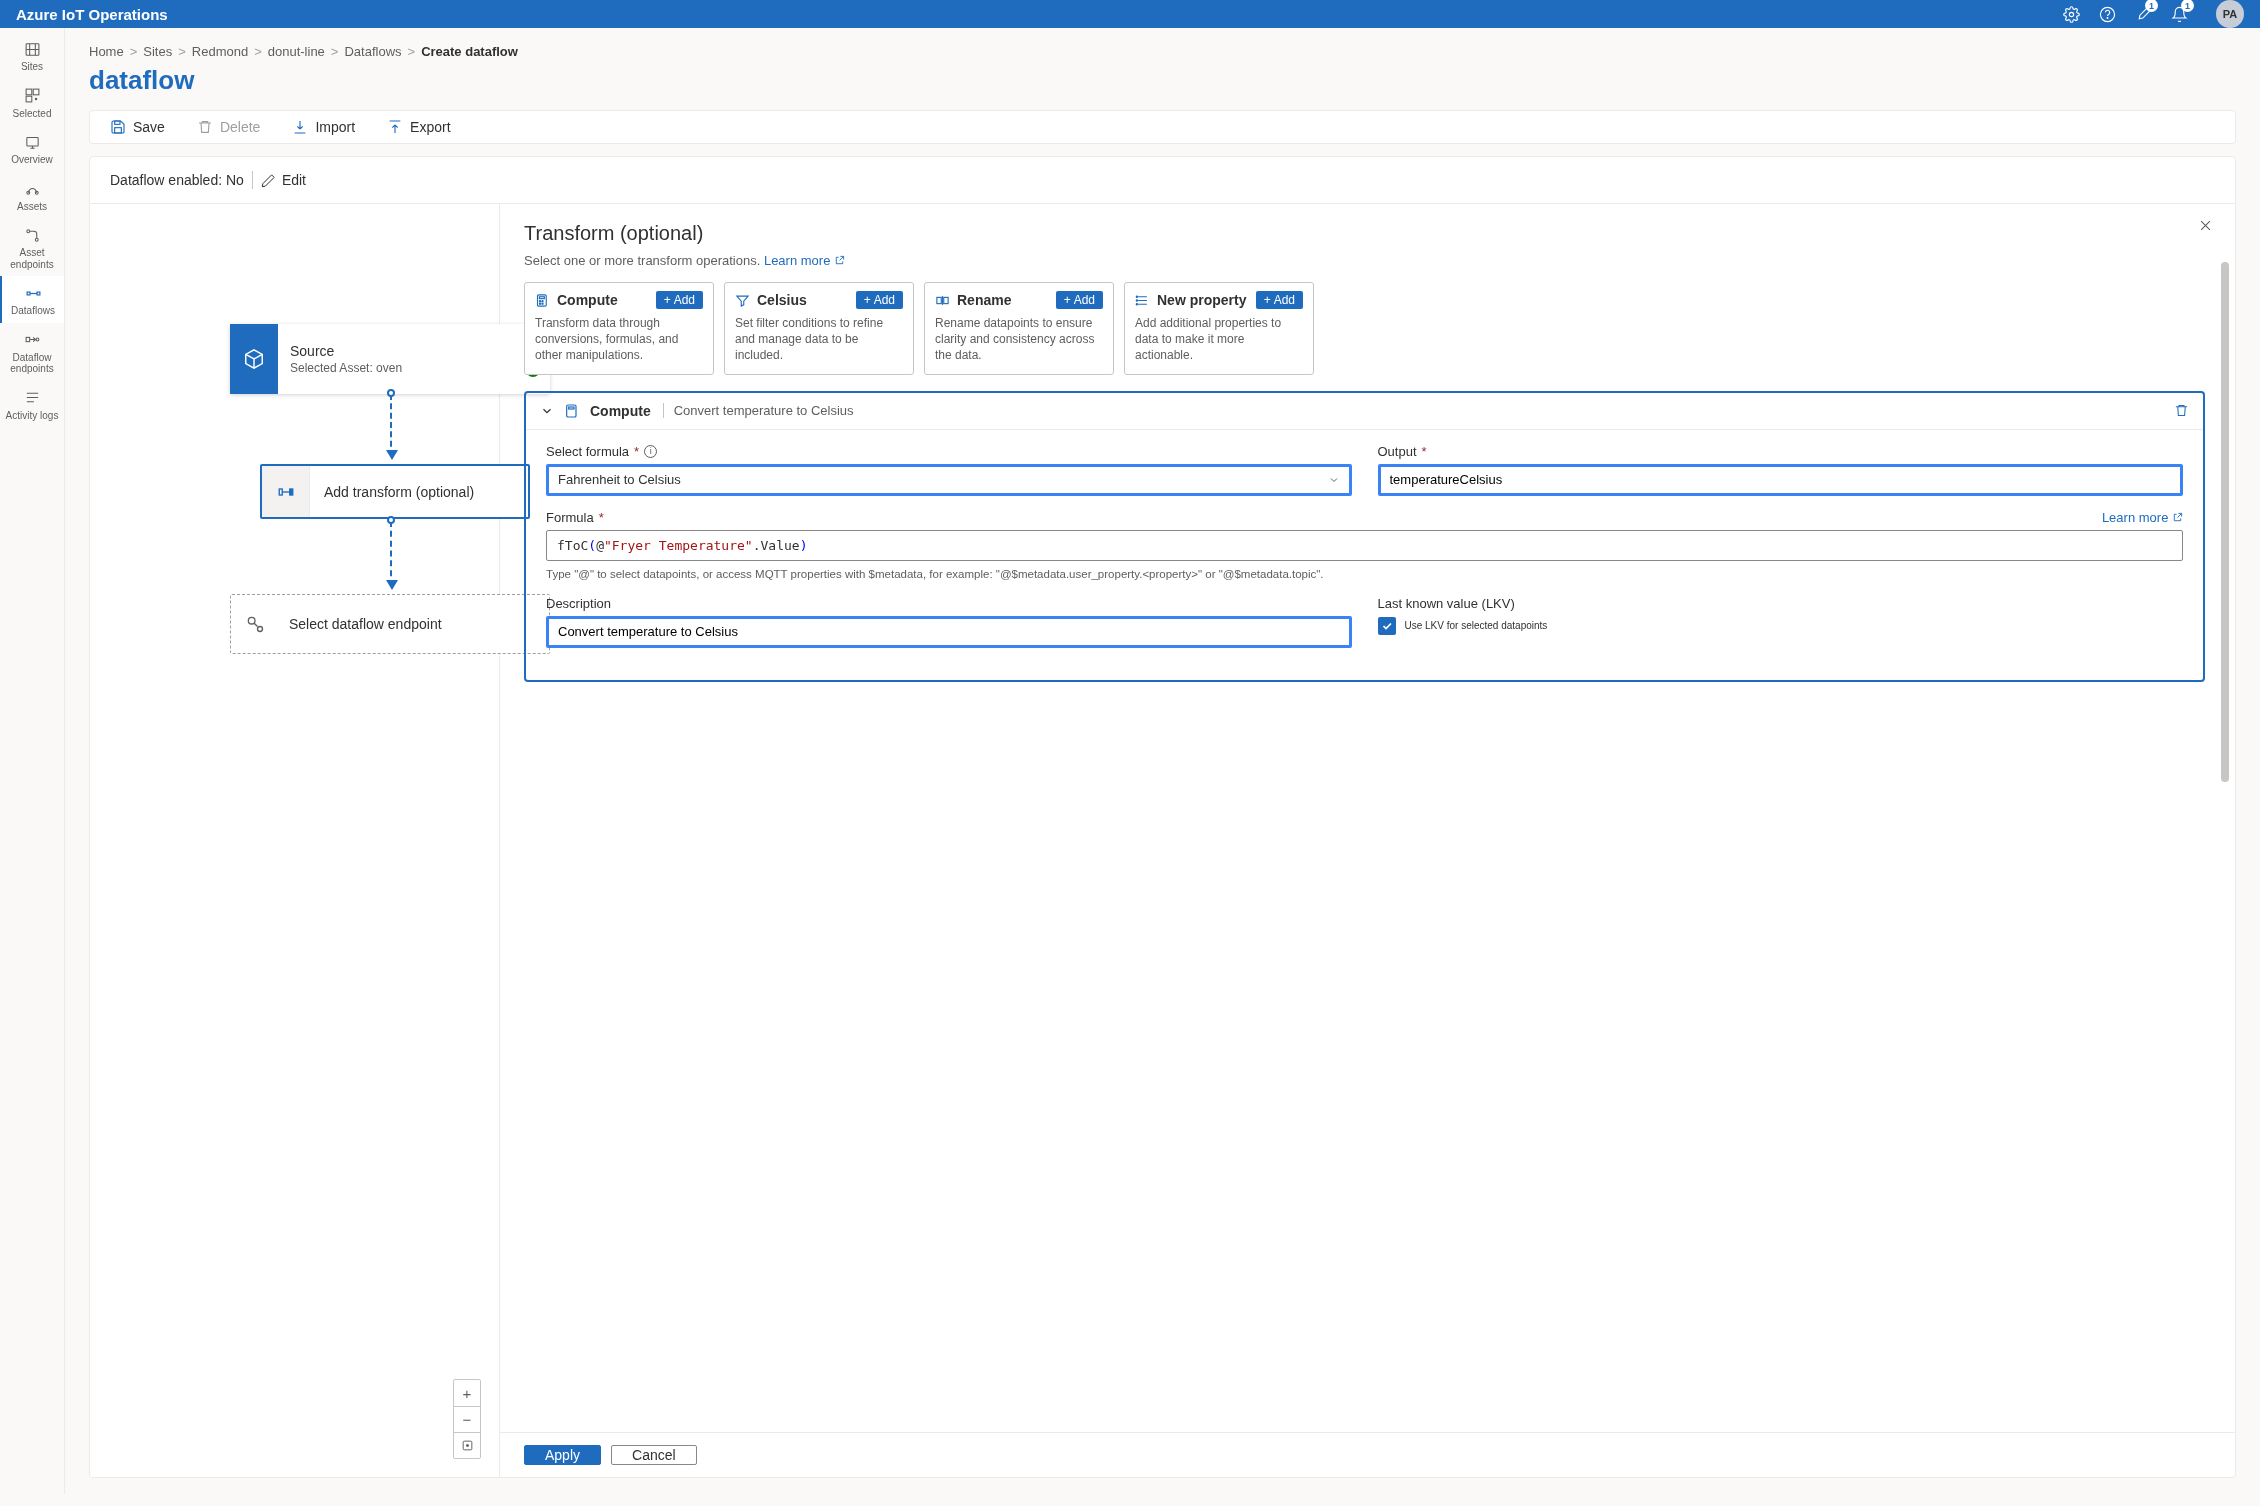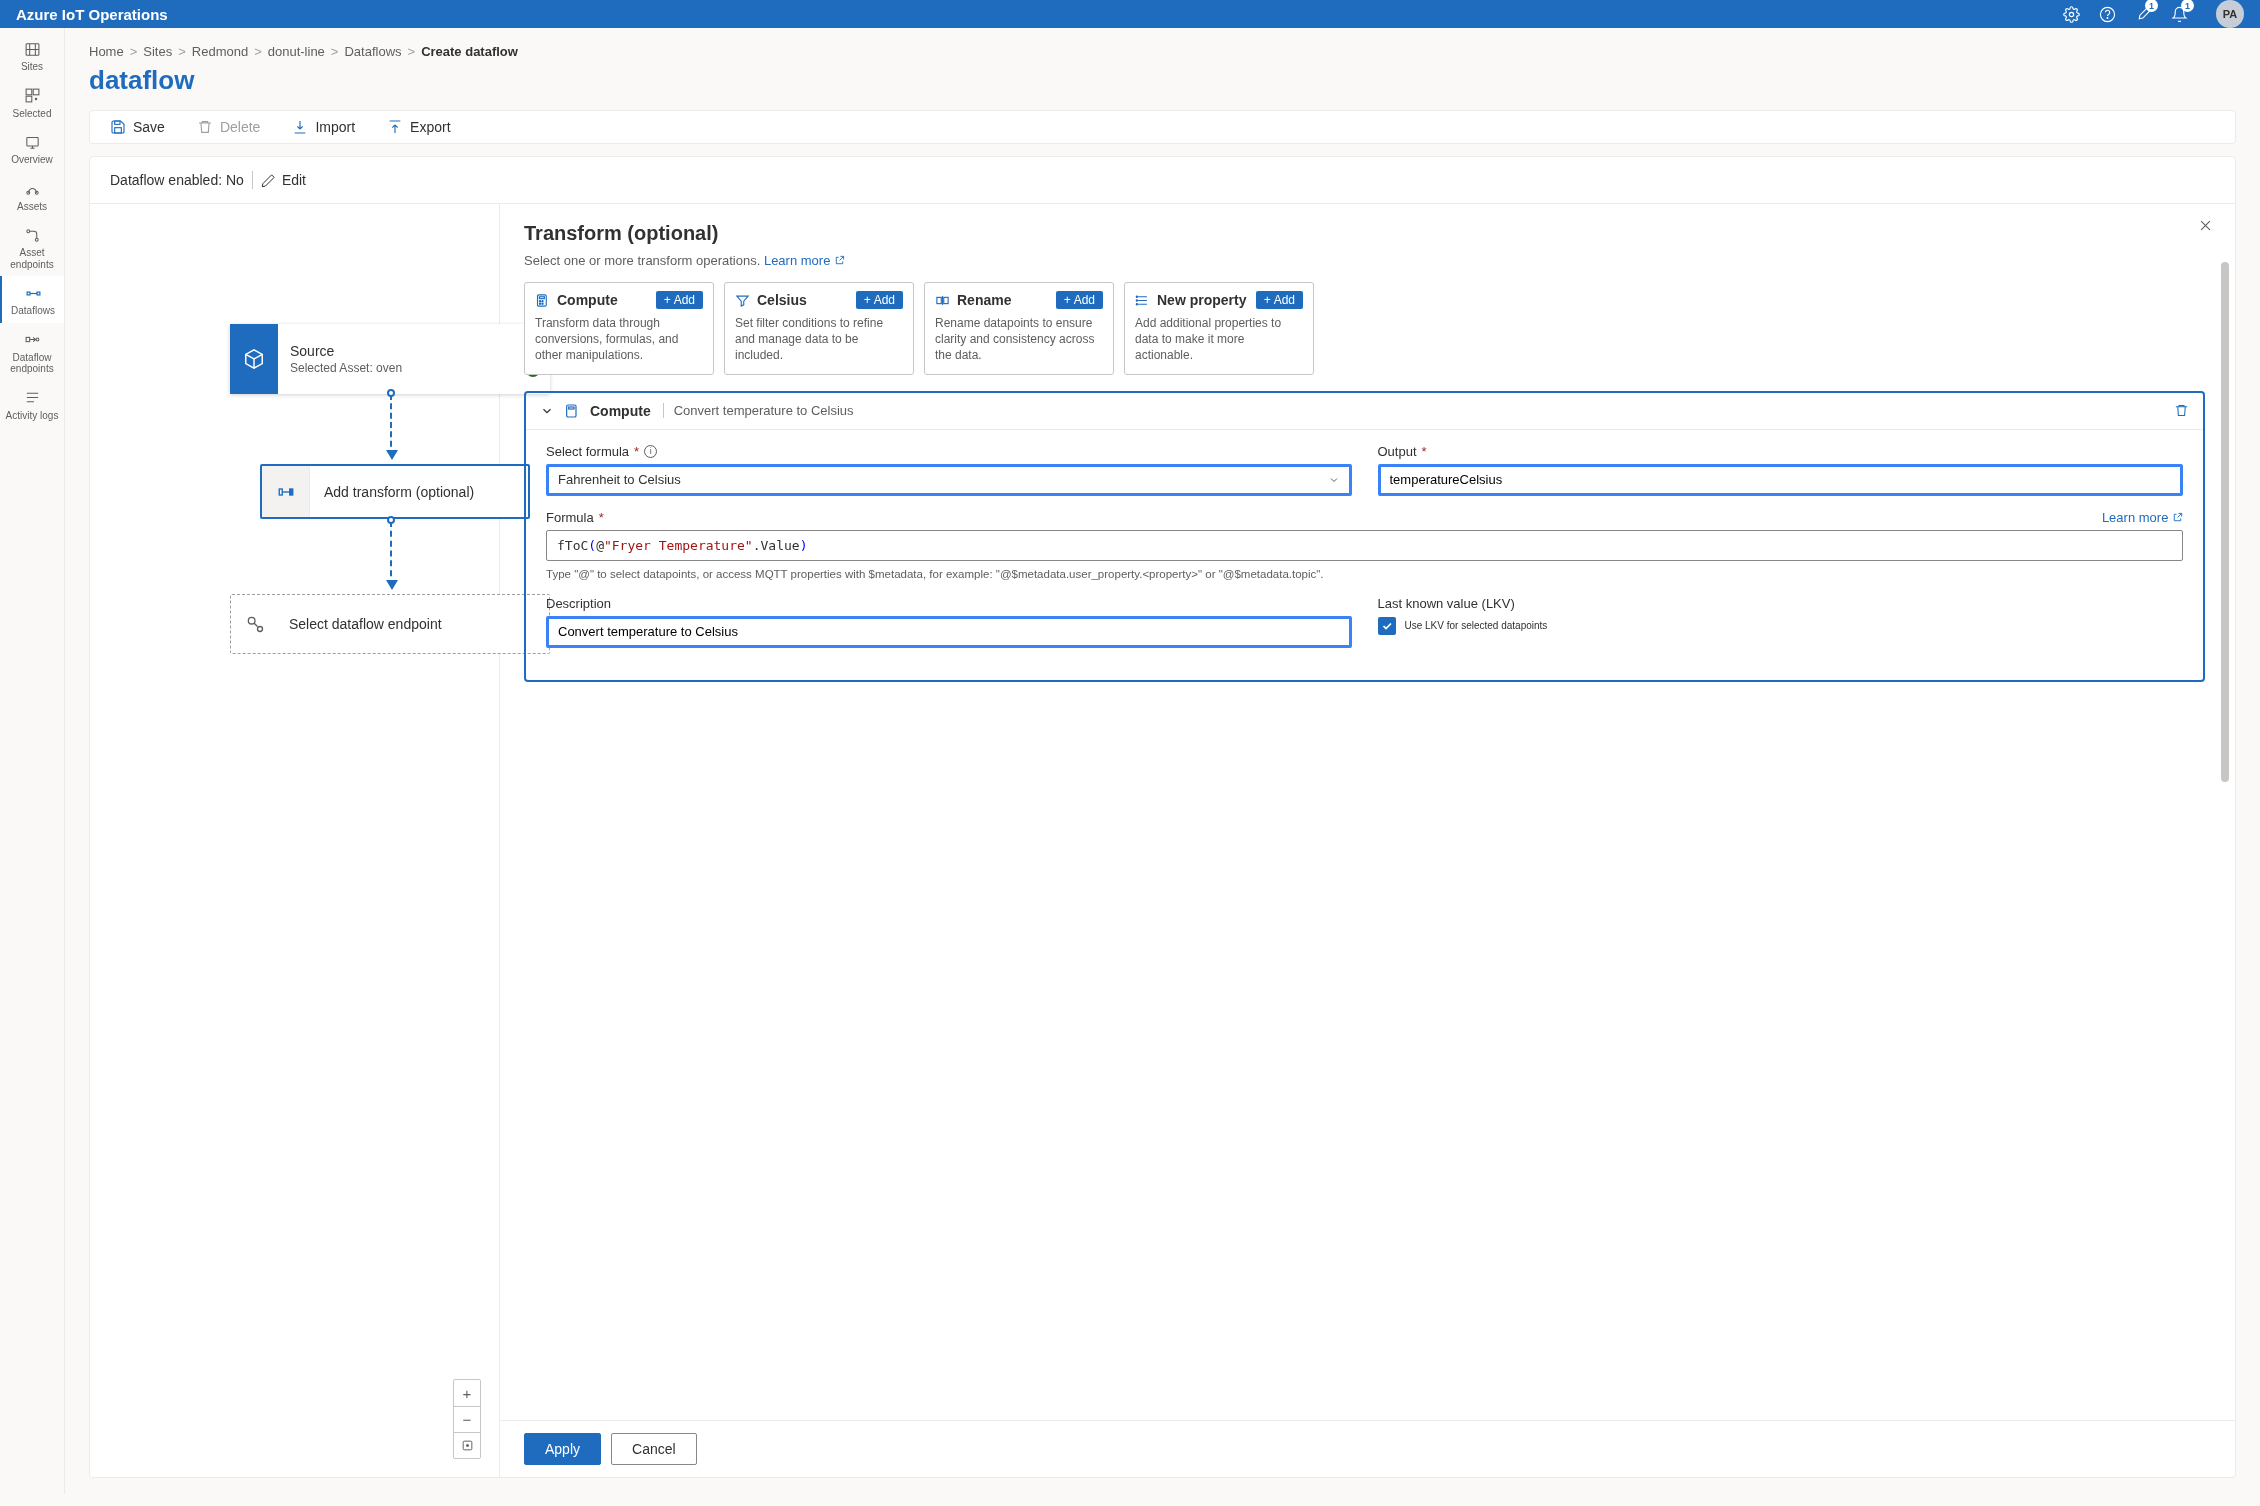--- a/index.html
+++ b/index.html
@@ -131,21 +131,21 @@
     position: absolute; right: 18px; bottom: 18px;
     border: 1px solid #c8c6c4; background: white; border-radius: 2px;
     display: flex; flex-direction: column;
   }
   .zoom-btn { width: 26px; height: 26px; display:flex; align-items:center; justify-content:center; cursor:pointer; font-size: 15px; color: #605e5c; }
   .zoom-btn + .zoom-btn { border-top: 1px solid #c8c6c4; }
   .side-panel {
     flex: 1; display: flex; flex-direction: column; overflow: hidden; position: relative;
   }
   .panel-scroll { flex: 1; overflow-y: auto; padding: 18px 30px 10px 24px; }
-  .panel-title { font-size: 20px; font-weight: 700; margin-bottom: 8px; }
+  .panel-title { font-size: 20px; font-weight: 400; margin-bottom: 8px; }
   .panel-sub { font-size: 13px; color: #605e5c; margin-bottom: 14px; }
   .link { color: #1f6cbf; cursor: pointer; }
   .close-x { position: absolute; top: 14px; right: 22px; cursor: pointer; font-size: 16px; color: #605e5c; }
   .transform-cards { display: flex; flex-wrap: wrap; gap: 10px; margin-bottom: 16px; }
   .tcard {
     width: 190px; border: 1px solid #c8c6c4; border-radius: 3px;
     padding: 8px 10px 10px; background: white;
   }
   .tcard-head { display: flex; align-items: center; justify-content: space-between; margin-bottom: 6px; }
   .tcard-label { display: flex; align-items: center; gap: 7px; font-size: 14px; font-weight: 600; }
@@ -192,21 +192,21 @@
   .checkbox-row { display: flex; align-items: center; gap: 9px; font-size: 10px; margin-top: 6px; }
   .checkbox {
     width: 18px; height: 18px; background: #1f6cbf; border-radius: 2px;
     display: flex; align-items: center; justify-content: center; cursor:pointer;
   }
   .panel-footer {
     border-top: 1px solid #edebe9; padding: 12px 24px;
     display: flex; gap: 10px;
   }
   .btn {
-    height: 32px; padding: 0 20px; border-radius: 2px;
+    height: 20px; padding: 0 20px; border-radius: 2px;
     font-size: 14px; cursor: pointer; border: 1px solid #8a8886;
     background: white; display:flex; align-items:center;
   }
   .btn.primary { background: #1f6cbf; color: white; border-color: #1f6cbf; }
   .learn-more-right { float: right; }
   .scroll-indicator {
     position: absolute; right: 6px; top: 58px; width: 8px; height: 520px;
     background: #c8c6c4; border-radius: 4px;
   }
   svg { display: block; }

